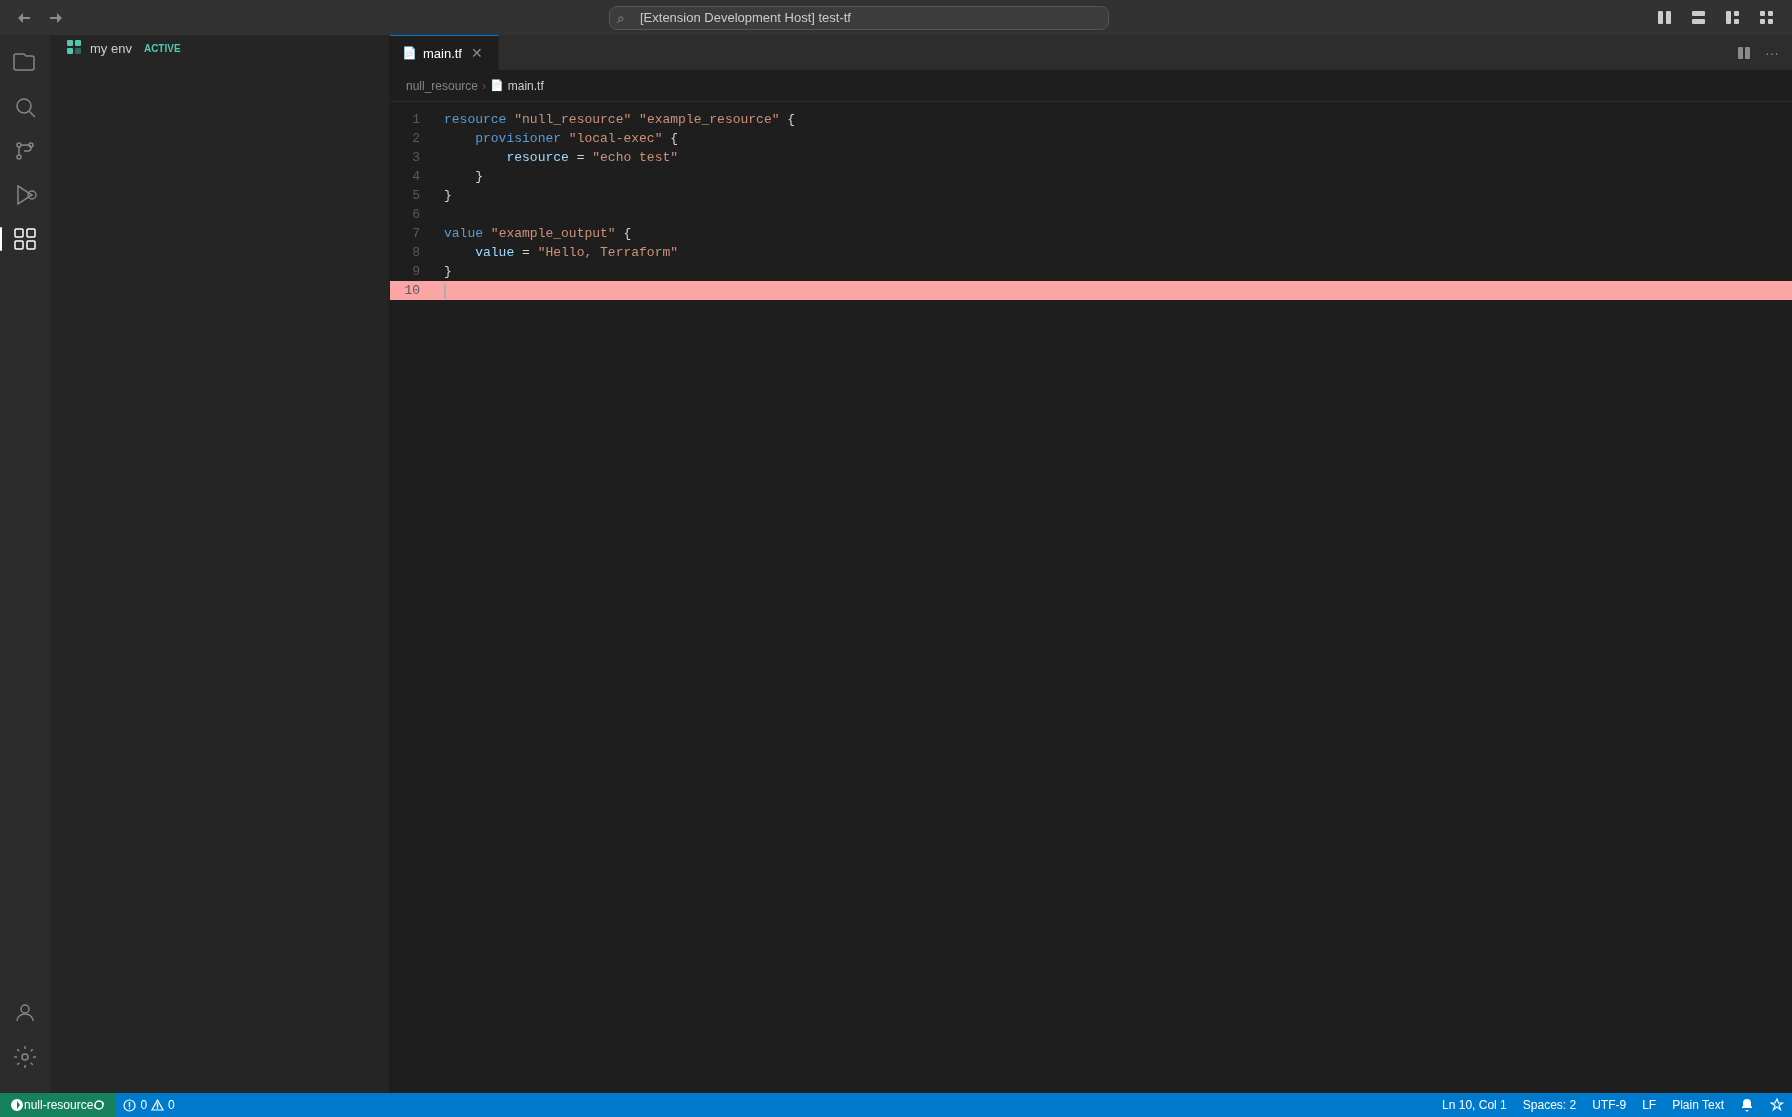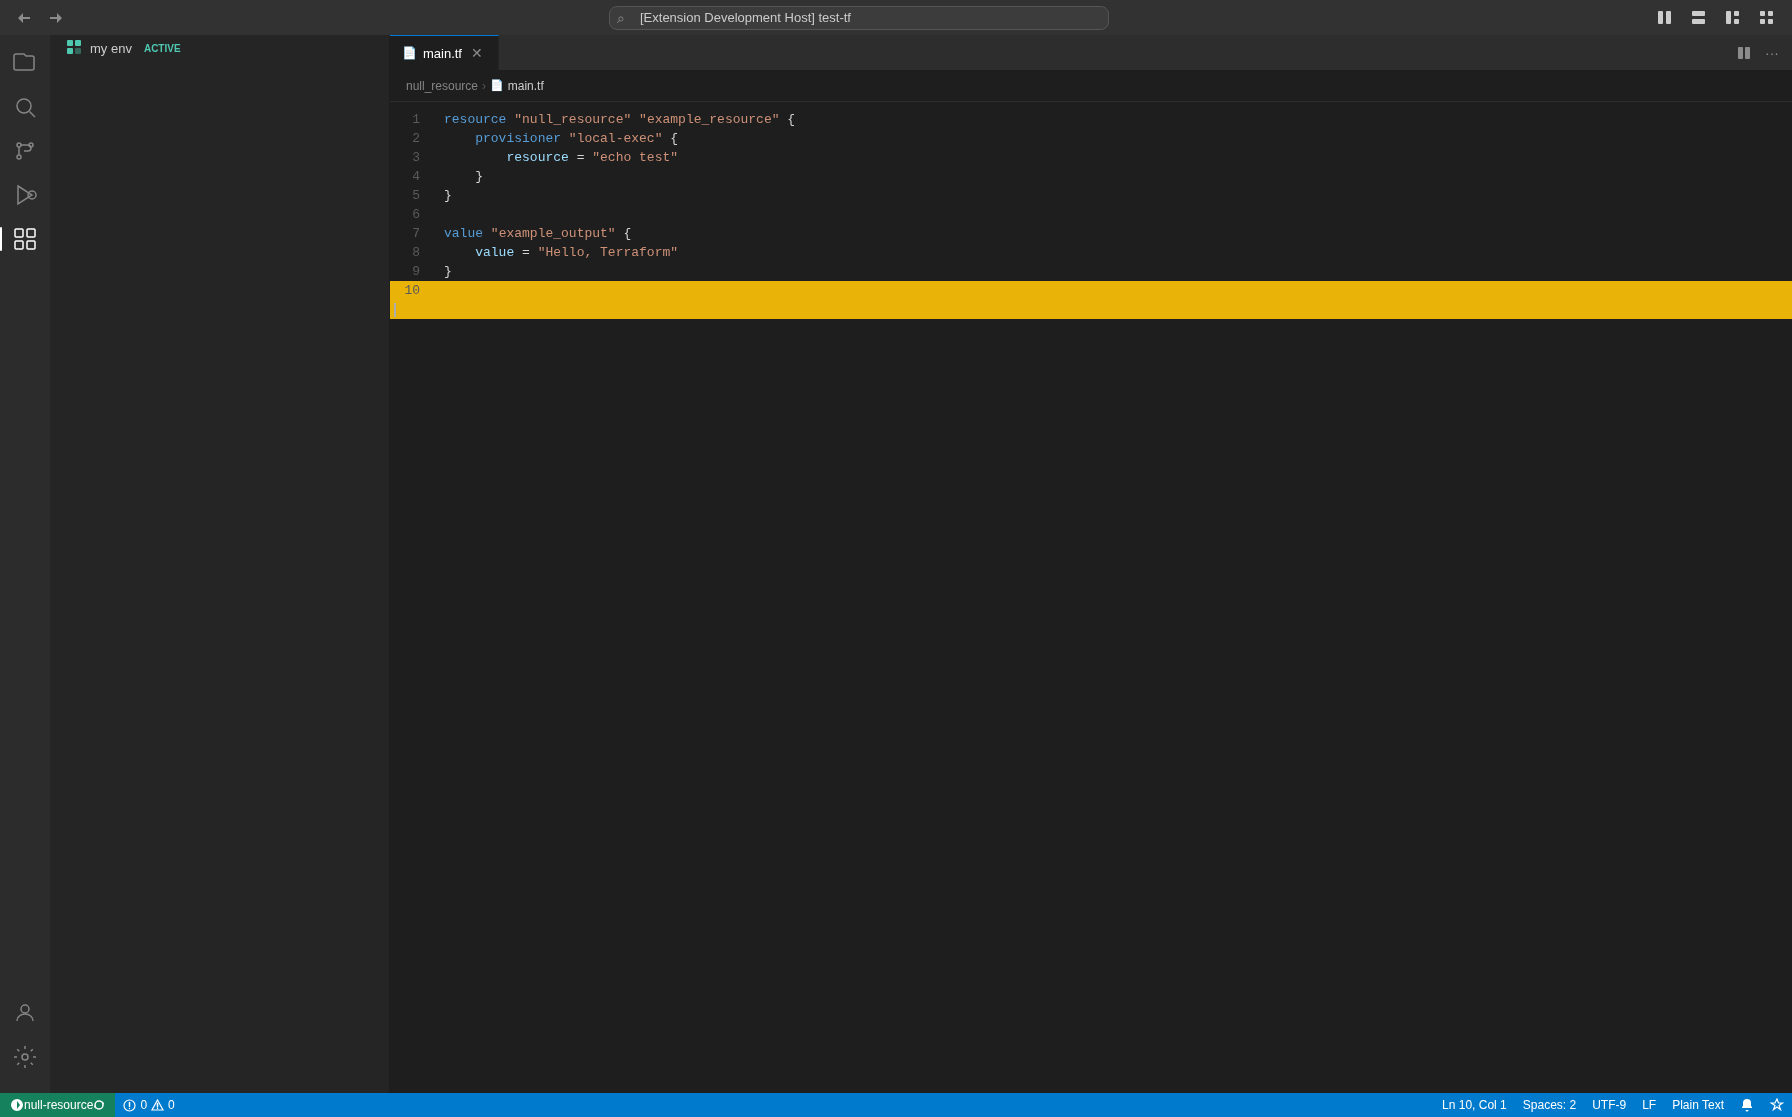--- a/index.html
+++ b/index.html
@@ -324,21 +324,21 @@
       padding-left: 4px;
       white-space: pre;
     }
 
     
     .kw { color: #569cd6; }
     .str { color: #ce9178; }
     .ident { color: #9cdcfe; }
     .op { color: #d4d4d4; }
     .brace { color: #d4d4d4; }
-    .cursor-line { background: #eab308; flex-direction: column; }
+    .cursor-line { background: #fca5a5; }
     .cursor {
       display: inline-block;
       width: 1.5px;
       height: 14px;
       background: #aeafad;
       vertical-align: text-bottom;
       animation: blink 1s step-end infinite;
     }
 
     @keyframes blink {

